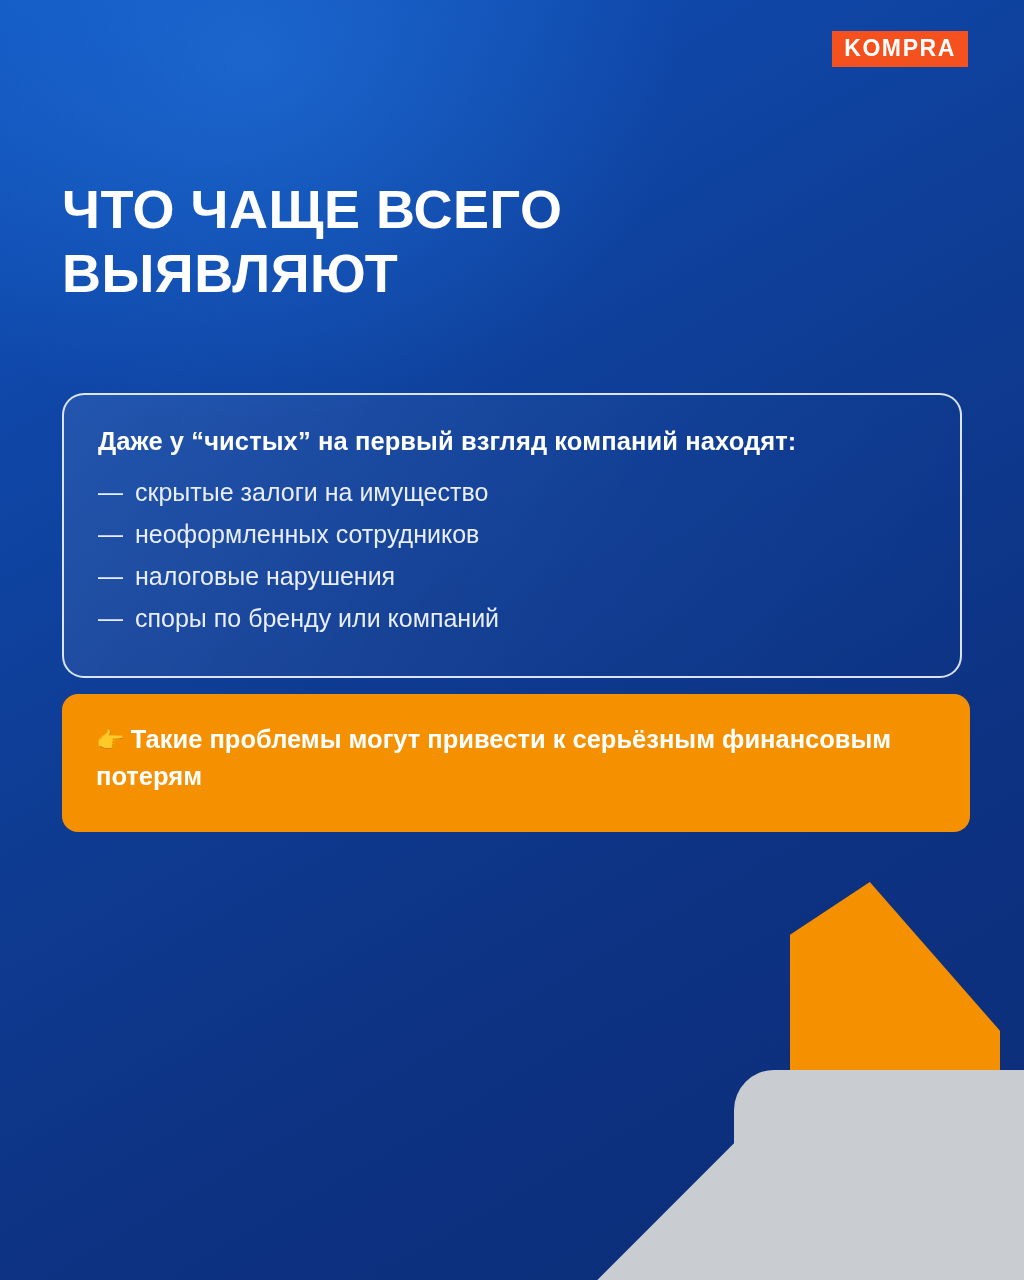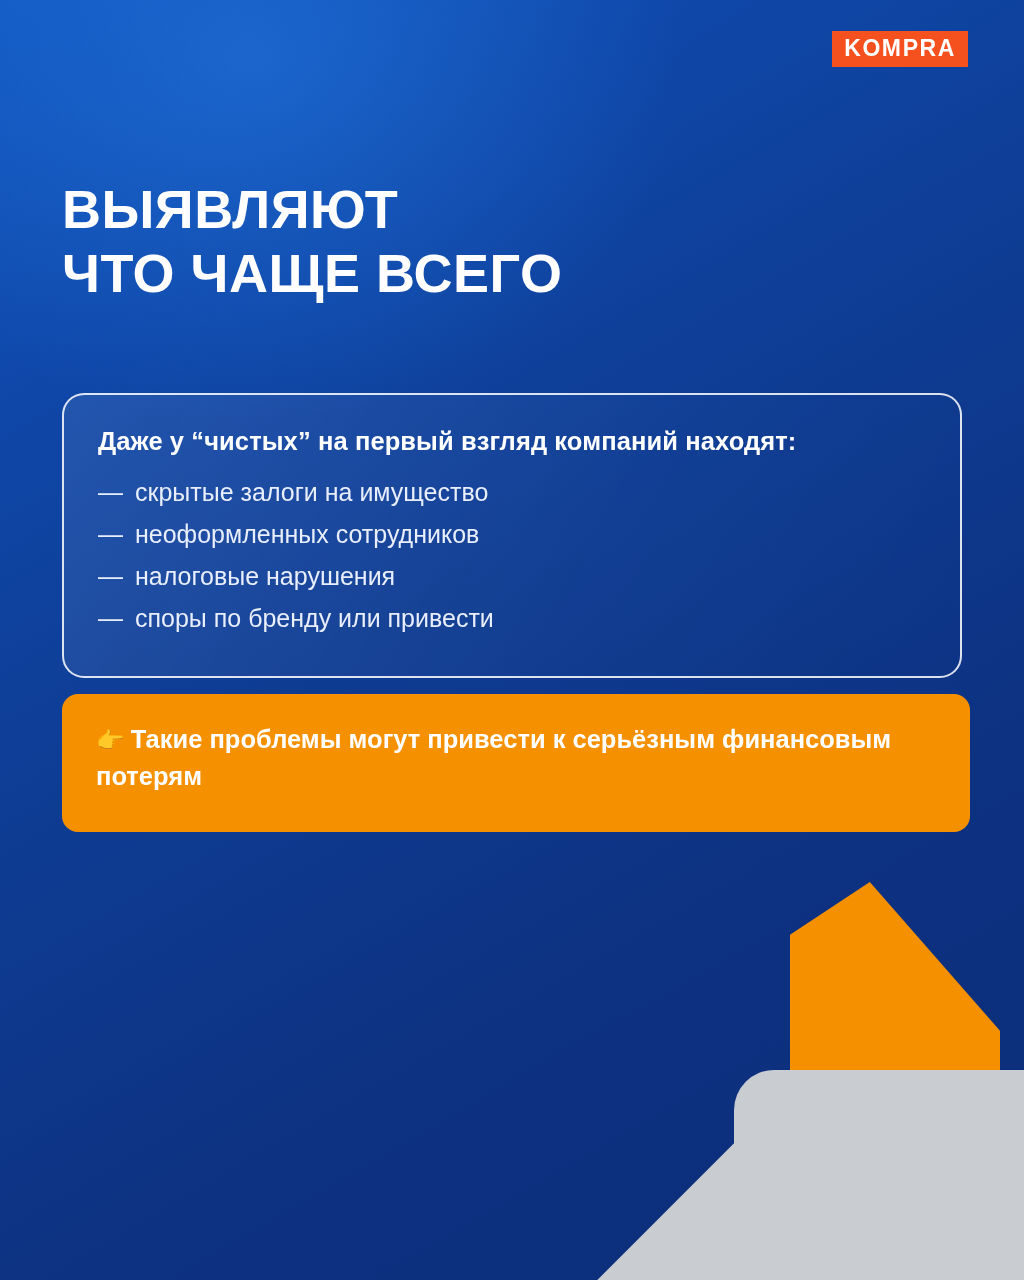--- a/index.html
+++ b/index.html
@@ -183,42 +183,42 @@
 </head>
 <body>
 
 <div class="slide">
 
   <div class="logo">
     <div class="logo-badge">KOMPRA</div>
   </div>
 
   <div class="headline">
+    <span class="line">ЧТО ЧАЩЕ ВСЕГО</span>
     <span class="line">ВЫЯВЛЯЮТ</span>
-    <span class="line">ЧТО ЧАЩЕ ВСЕГО</span>
   </div>
 
   <div class="card">
     <div class="card-title">Даже у “чистых” на первый взгляд компаний находят:</div>
     <ul class="card-list">
       <li>
         <span class="dash">—</span>
         <span>скрытые залоги на имущество</span>
       </li>
       <li>
         <span class="dash">—</span>
         <span>неоформленных сотрудников</span>
       </li>
       <li>
         <span class="dash">—</span>
         <span>налоговые нарушения</span>
       </li>
       <li>
         <span class="dash">—</span>
-        <span>споры по бренду или привести</span>
+        <span>споры по бренду или компаний</span>
       </li>
     </ul>
   </div>
 
   <div class="cta">
     <span class="cta-emoji">👉</span><span>Такие проблемы могут привести к серьёзным финансовым потерям</span>
   </div>
 
   <div class="deco-orange"></div>
   <div class="deco-gray"></div>

